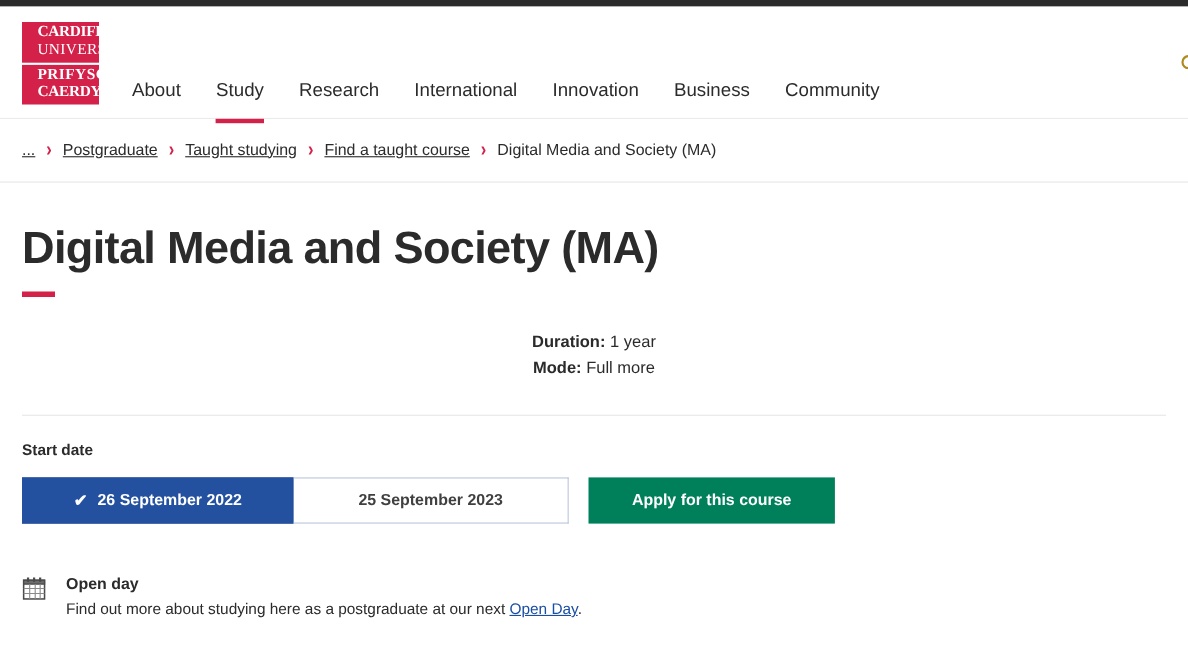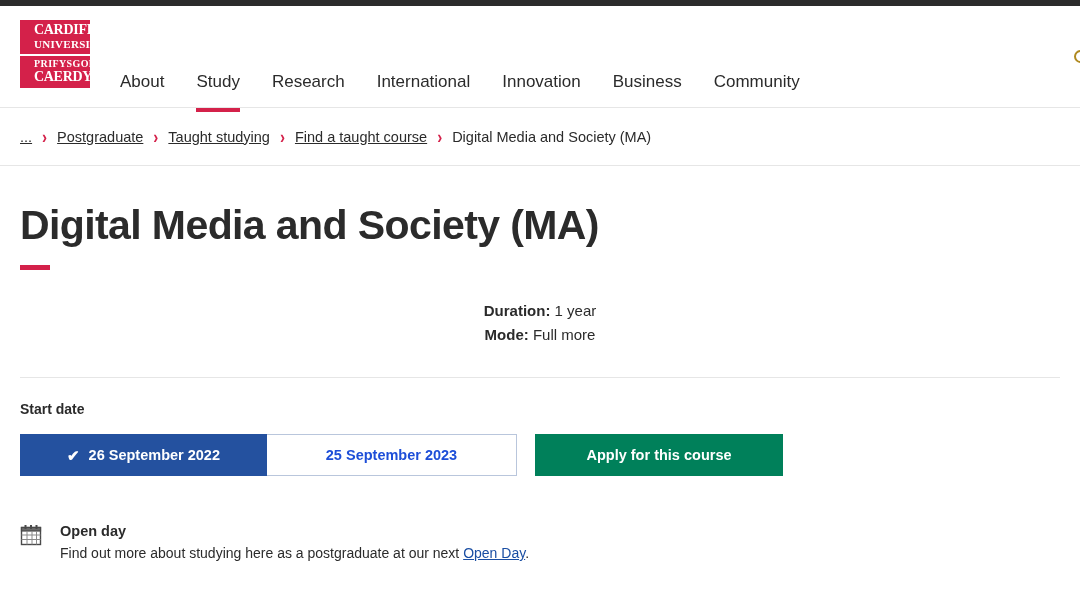--- a/index.html
+++ b/index.html
@@ -33,22 +33,22 @@
   }
   .logo-block {
     background: #d4214a;
     color: #ffffff;
     text-align: center;
     font-family: "Liberation Serif", serif;
     line-height: 1;
     padding: 3px 2px 4px 14px;
   }
   .logo-l1 { font-size: 14px; font-weight: 700; letter-spacing: -0.3px; }
-  .logo-l2 { font-size: 11px; font-weight: 700; letter-spacing: 0.3px; margin-top: 2px; }
-  .logo-l3 { font-size: 10px; font-weight: 700; letter-spacing: 0.4px; }
+  .logo-l2 { font-size: 14px; font-weight: 400; letter-spacing: 0.3px; margin-top: 2px; }
+  .logo-l3 { font-size: 14px; font-weight: 700; letter-spacing: 0.4px; }
   .logo-l4 { font-size: 14px; font-weight: 700; letter-spacing: -0.3px; margin-top: 1px; }
 
   .nav {
     display: flex;
     align-items: flex-start;
     margin-left: 30px;
     margin-top: 66px;
     gap: 32px;
   }
   .nav-item {
@@ -162,35 +162,35 @@
     padding: 0 18px;
   }
   .toggle-btn.selected {
     background: #24519f;
     color: #ffffff;
     border: 1px solid #24519f;
     width: 247px;
   }
   .toggle-btn.unselected {
     background: #ffffff;
-    color: #1d4ed8;
+    color: #404040;
     border: 1px solid #b9c6dc;
     border-left: none;
     width: 250px;
   }
   .check { font-size: 15px; line-height: 1; }
 
   .apply-btn {
     background: #00805a;
     color: #ffffff;
     border: none;
     font-family: "Liberation Sans", sans-serif;
     font-size: 14.5px;
     font-weight: 700;
-    width: 248px;
+    width: 224px;
     height: 42px;
     cursor: pointer;
   }
 
   
   .openday {
     margin-top: 46px;
     display: flex;
     gap: 18px;
     align-items: flex-start;

